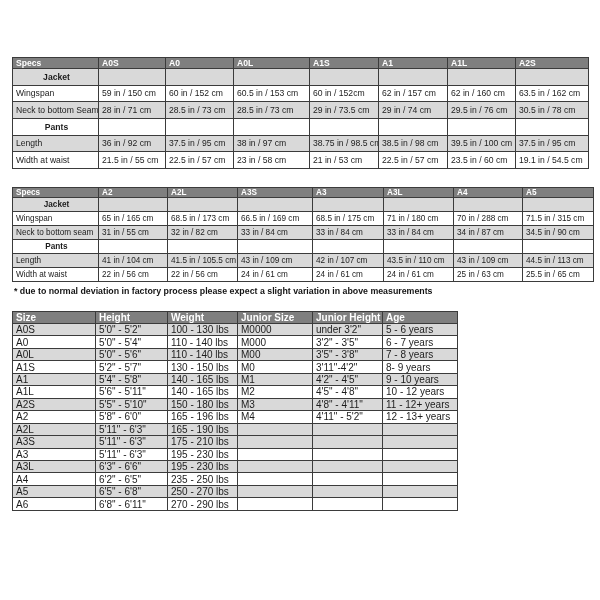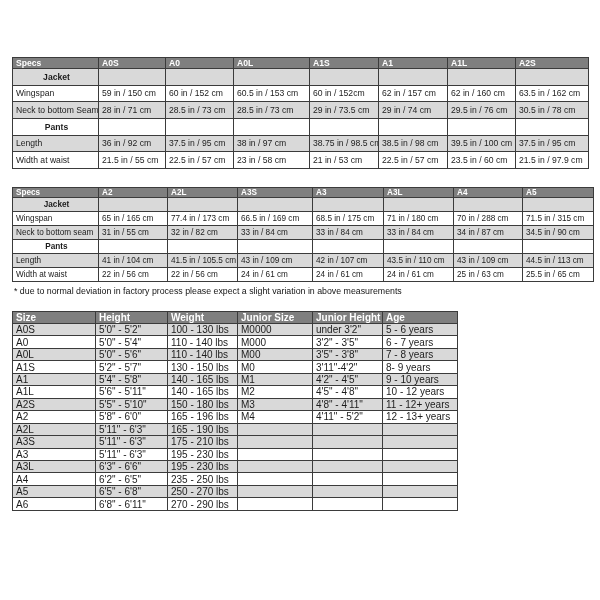--- a/index.html
+++ b/index.html
@@ -13,21 +13,21 @@
     padding:0 1px 0 3px;text-align:left;font-weight:normal;vertical-align:middle;
   }
   table{border:1.5px solid #2e2e2e;}
   th{background:var(--header-bg,#7f7f7f);color:#ffffff;font-weight:bold;}
   tr.band td{background:var(--band-bg,#d9d9d9);}
   td.sect{font-weight:bold;text-align:center;}
   #spec-table-1{left:12px;top:57px;width:576px;height:112px;font-size:8.6px;}
   #spec-table-2{left:12px;top:187px;width:581px;height:95px;font-size:8.2px;}
   #size-table{left:12px;top:311px;width:445px;height:200px;font-size:10px;}
   .note{
-    position:absolute;left:14px;top:286px;font-size:8.8px;font-weight:normal;color:#141414;text-align:center;
+    position:absolute;left:14px;top:286px;font-size:8.8px;font-weight:bold;color:#141414;text-align:center;
   }
 </style>
 </head>
 <body>
 
 <div class="sheet">
 
   <table id="spec-table-1">
     <colgroup>
       <col style="width:86px">
@@ -103,21 +103,21 @@
           <td>37.5 in / 95 cm</td>
         </tr>
         <tr>
           <td>Width at waist</td>
           <td>21.5 in / 55 cm</td>
           <td>22.5 in / 57 cm</td>
           <td>23 in / 58 cm</td>
           <td>21 in / 53 cm</td>
           <td>22.5 in / 57 cm</td>
           <td>23.5 in / 60 cm</td>
-          <td>21.5 in / 97.9 cm</td>
+          <td>19.1 in / 54.5 cm</td>
         </tr>
       </tbody>
   </table>
 
   <table id="spec-table-2">
     <colgroup>
       <col style="width:86px">
         <col style="width:69px">
         <col style="width:70px">
         <col style="width:75px">
@@ -145,21 +145,21 @@
           <td></td>
           <td></td>
           <td></td>
           <td></td>
           <td></td>
           <td></td>
         </tr>
         <tr>
           <td>Wingspan</td>
           <td>65 in / 165 cm</td>
-          <td>77.4 in / 173 cm</td>
+          <td>68.5 in / 173 cm</td>
           <td>66.5 in / 169 cm</td>
           <td>68.5 in / 175 cm</td>
           <td>71 in / 180 cm</td>
           <td>70 in / 288 cm</td>
           <td>71.5 in / 315 cm</td>
         </tr>
         <tr class="band">
           <td>Neck to bottom seam</td>
           <td>31 in / 55 cm</td>
           <td>32 in / 82 cm</td>

